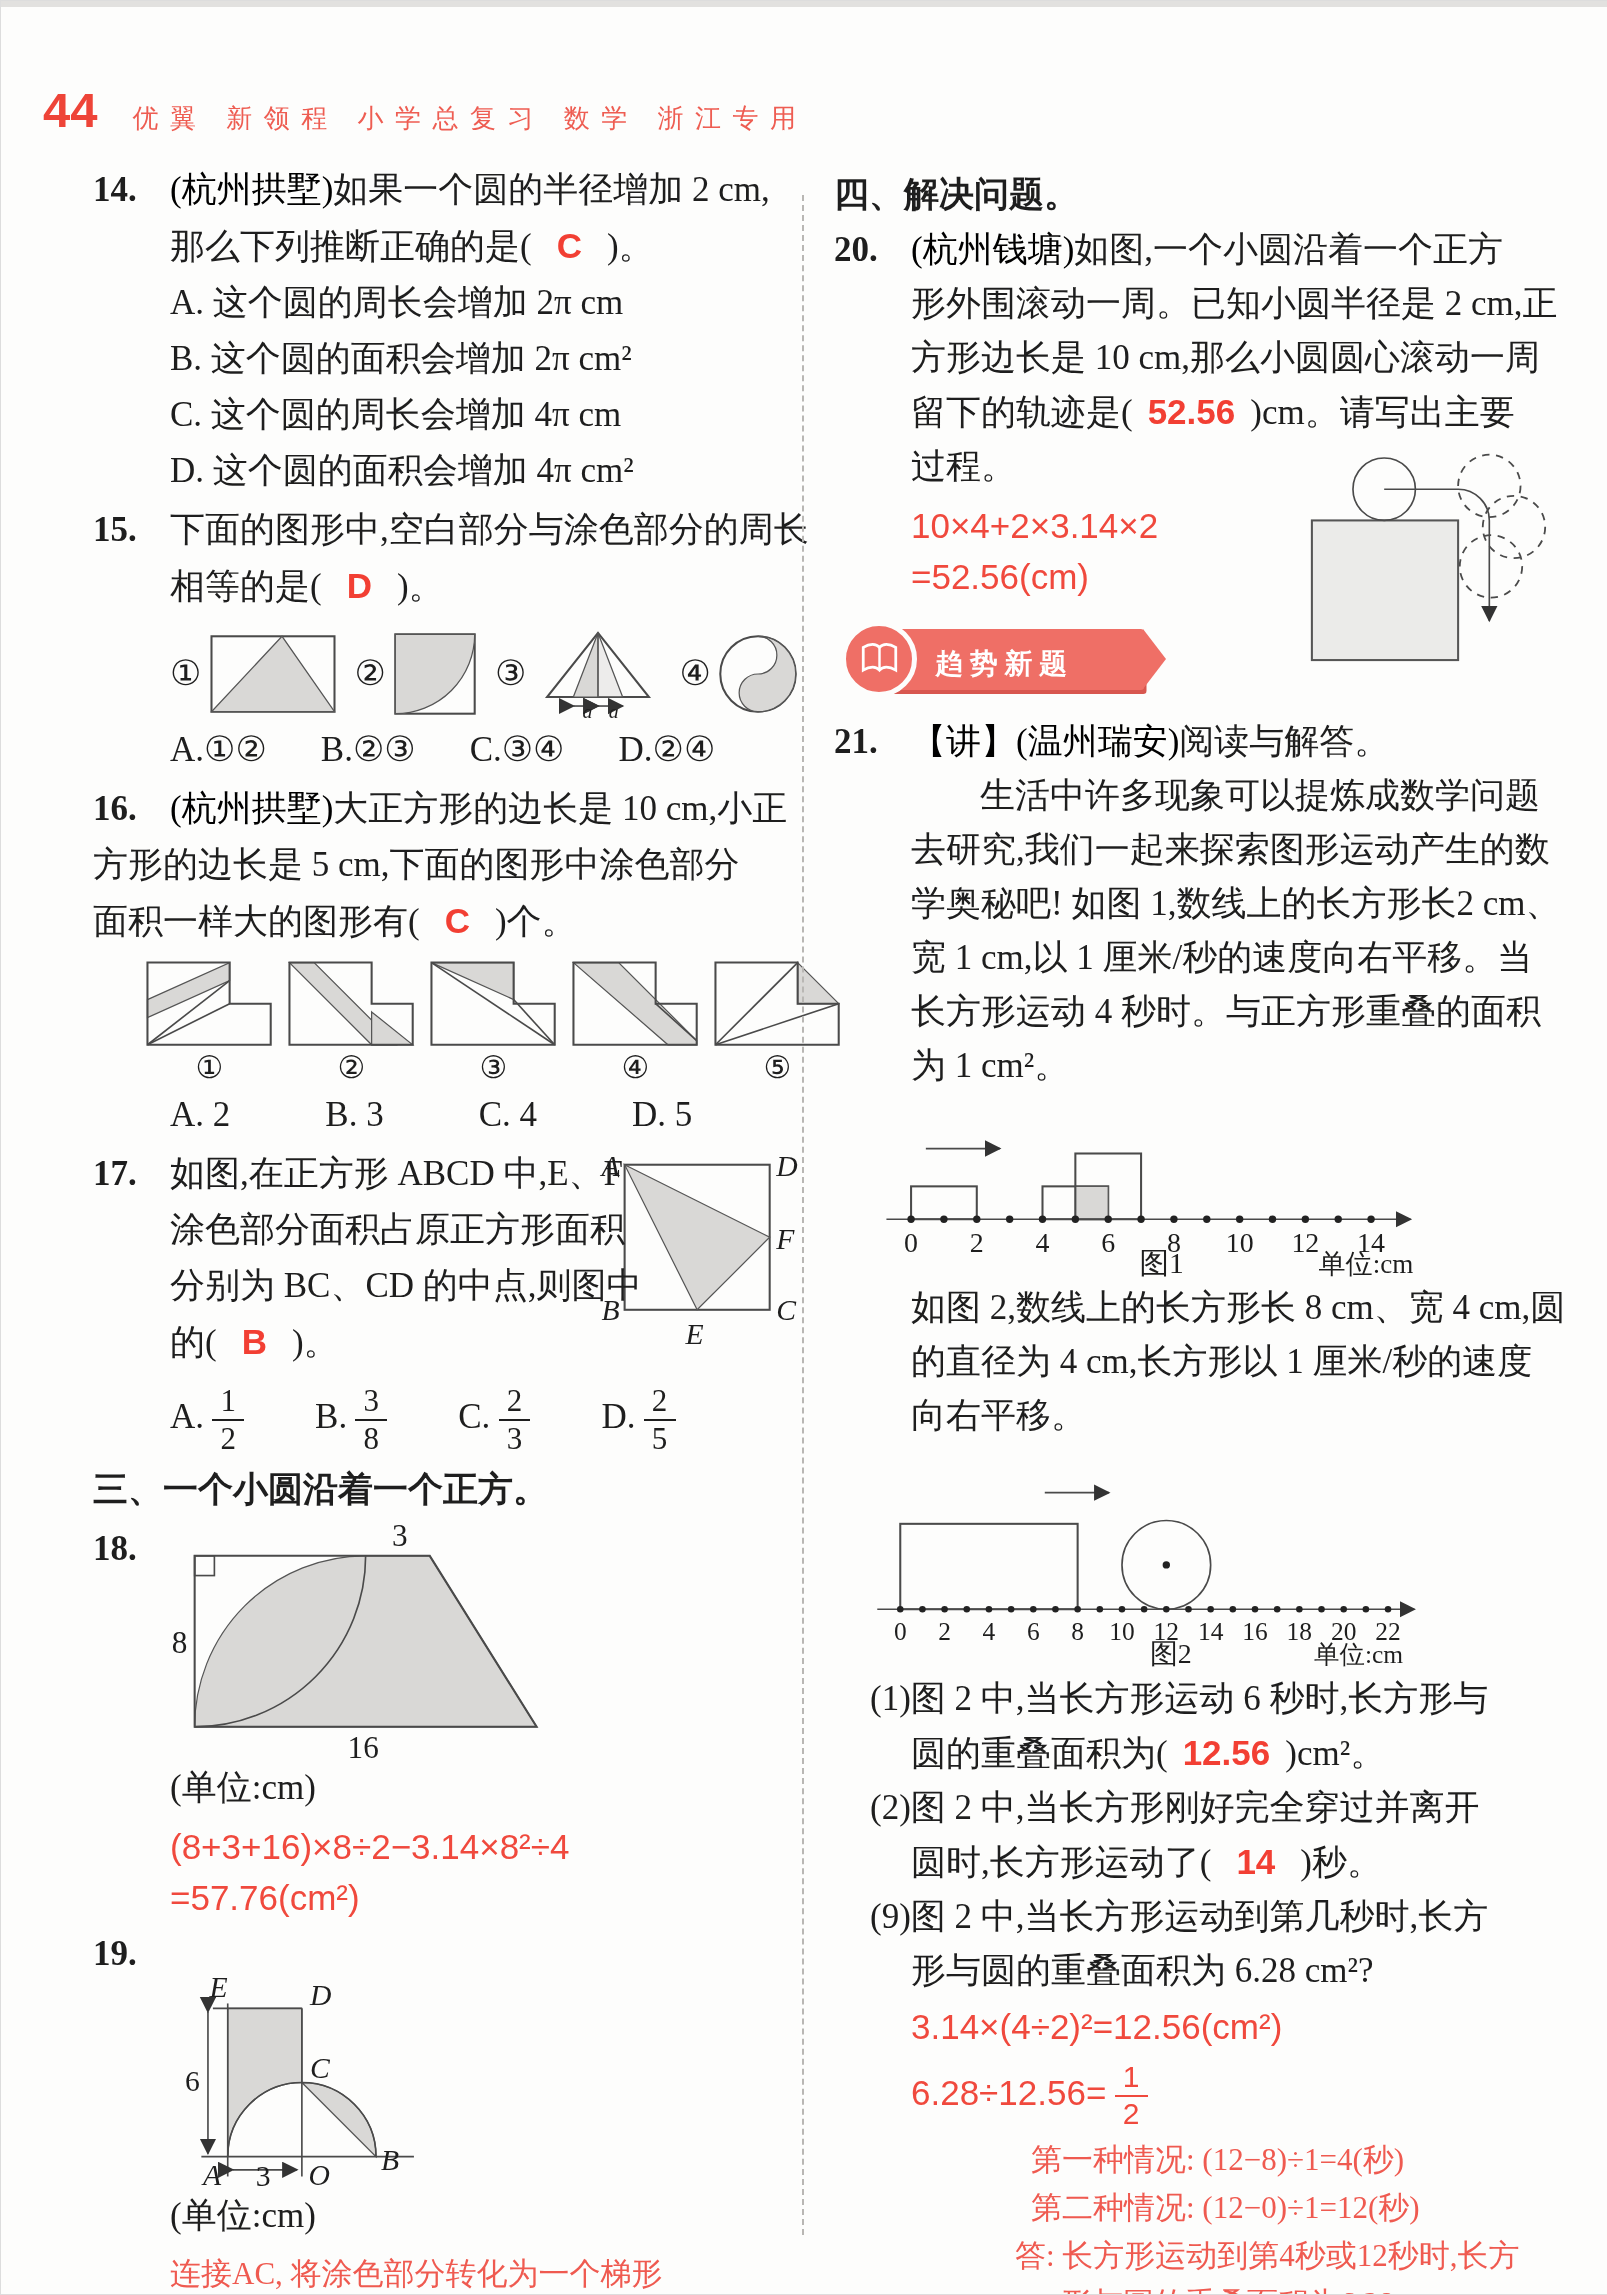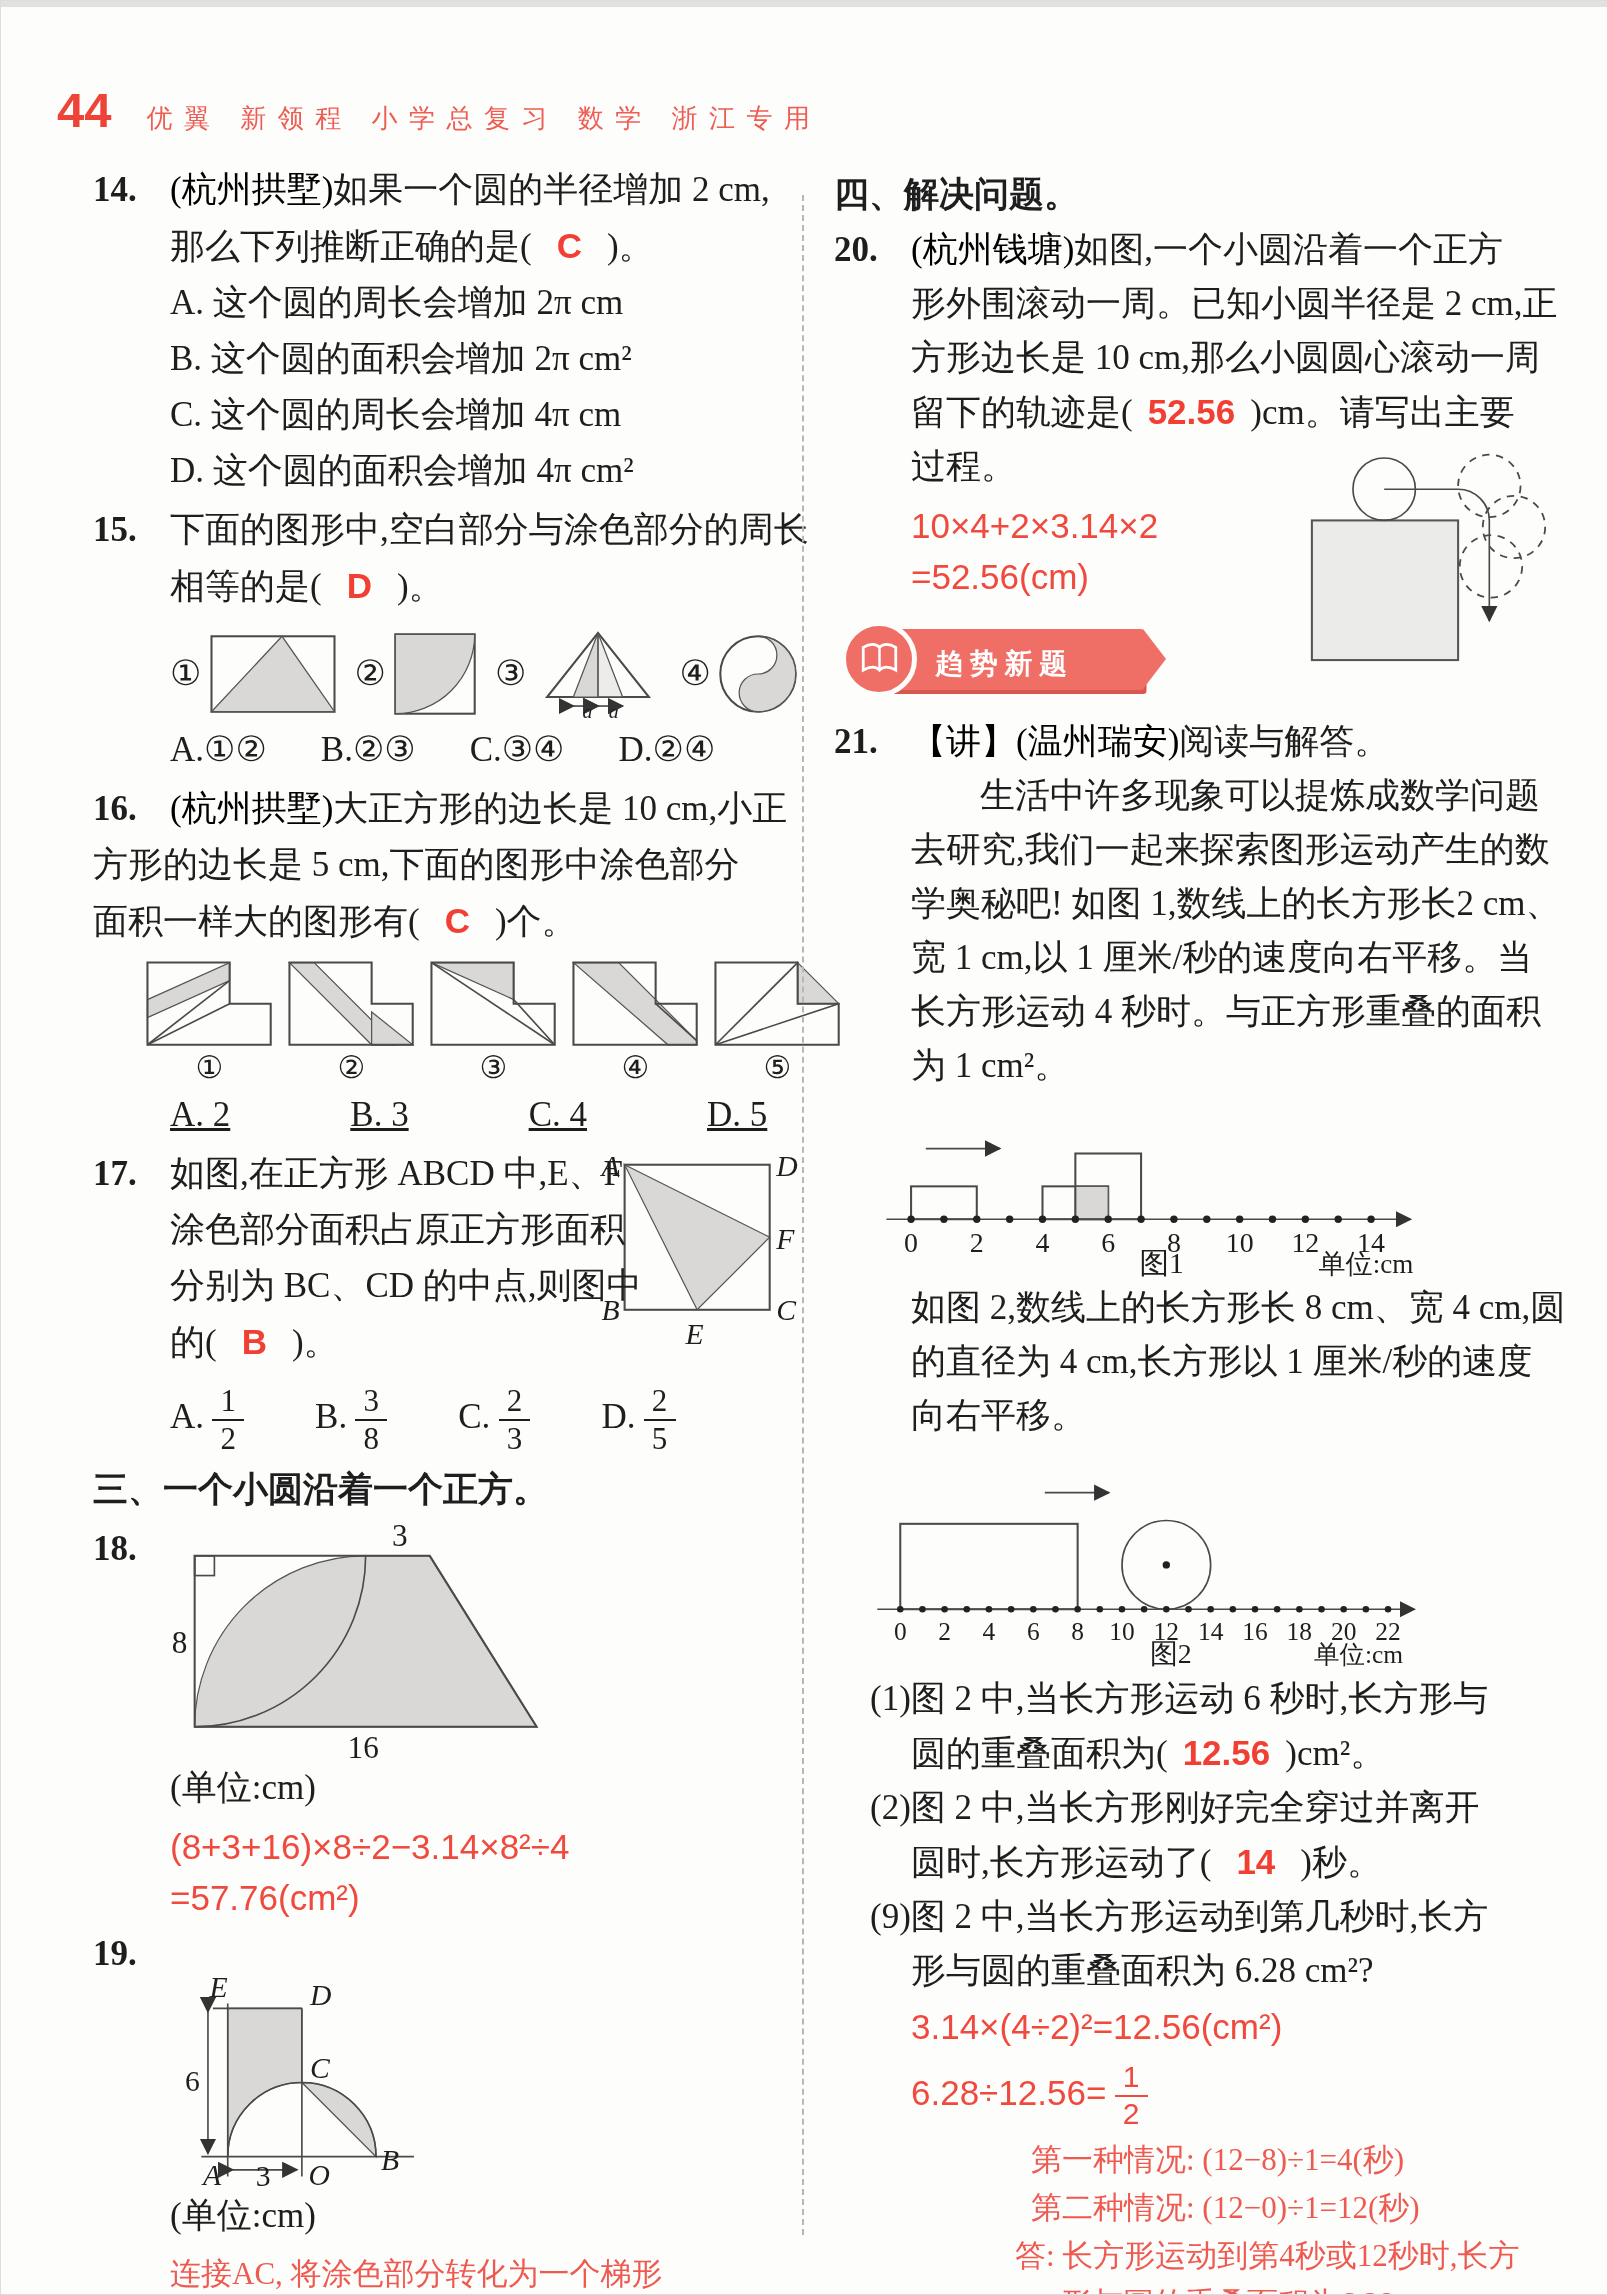--- a/index.html
+++ b/index.html
@@ -1,41 +1,41 @@
 <!DOCTYPE html>
 <html style="font-size:13px"><head>
 <meta charset="utf-8">
 <style>
   html,body{margin:0;padding:0;}
   body{width:1608px;height:2295px;background:#f7f6f4;position:relative;overflow:hidden;
        font-family:"Liberation Serif",serif;color:#1e1e1e;}
   .page{position:absolute;inset:0;background:#fdfdfc;border:0.8px solid #ddd;box-sizing:border-box;overflow:hidden;}
   .topstrip{position:absolute;top:0;left:0;right:0;height:5.8px;background:#e2e1df;}
-  .header{position:absolute;top:81px;left:56px;display:flex;align-items:baseline;gap:35px;}
+  .header{position:absolute;top:81px;left:42px;display:flex;align-items:baseline;gap:35px;}
   .pagenum{font-family:"Liberation Sans",sans-serif;font-weight:bold;font-size:49px;color:#ee4438;}
   .headtitle{font-family:"Liberation Sans",sans-serif;font-size:26px;color:#ee5d52;letter-spacing:11.5px;}
   .divider{position:absolute;left:801px;top:194px;height:2040px;border-left:2.5px dashed #b9b7b4;}
   .col{position:absolute;top:161px;font-size:35px;line-height:56px;}
   .col-left{left:92px;width:703px;}
   .col-right{left:833px;width:728px;line-height:54px;}
   .line{white-space:nowrap;}
   .prob{position:relative;padding-left:77px;margin-bottom:3.3px;}
   .pnum{position:absolute;left:0;top:0;font-weight:bold;}
   .red{color:#000000;}
   .ans{color:#f23f33;font-weight:bold;font-family:"Liberation Sans",sans-serif;padding:0 25px;}
   .ans.num{padding:0 15px;}
   .sechead{font-family:"Liberation Sans",sans-serif;font-weight:bold;font-size:35px;margin:5px 0 1.6px;}
   .work{font-family:"Liberation Sans",sans-serif;color:#f0493d;font-size:35px;line-height:51px;white-space:nowrap;}
   .hand{color:#ef5a50;font-size:31px;line-height:48px;white-space:nowrap;}
   .figrow15{display:flex;align-items:center;gap:16.5px;margin:13px 0 1.6px;}
   .fig15{display:flex;align-items:center;gap:6.6px;}
   .figrow16{display:flex;align-items:flex-start;gap:13px;margin:10px 0 0 -25px;}
   .fig16{text-align:center;font-size:31px;line-height:38px;}
   .optrow{display:flex;gap:54px;}
-  .optrow16{display:flex;gap:120px;text-decoration:underline;}
+  .optrow16{display:flex;gap:95px;}
   .fracopts{display:flex;gap:71px;align-items:center;margin:11.5px 0 5px;}
   .frac{display:inline-flex;flex-direction:column;align-items:center;vertical-align:middle;
         line-height:1.15;font-size:31px;margin-left:8.2px;}
   .frac .fn{border-bottom:2.5px solid currentColor;padding:0 8.2px;}
   .p17fig{float:right;width:211px;margin:-6.6px -5px 3.3px 5px;}
   svg{display:block;}
   svg text{font-family:"Liberation Serif",serif;fill:#1e1e1e;}
   svg .it{font-style:italic;}
   .shade{fill:#d9d8d6;stroke:#555;stroke-width:1.5;}
   .ol{fill:none;stroke:#4a4a4a;stroke-width:2.5;}

